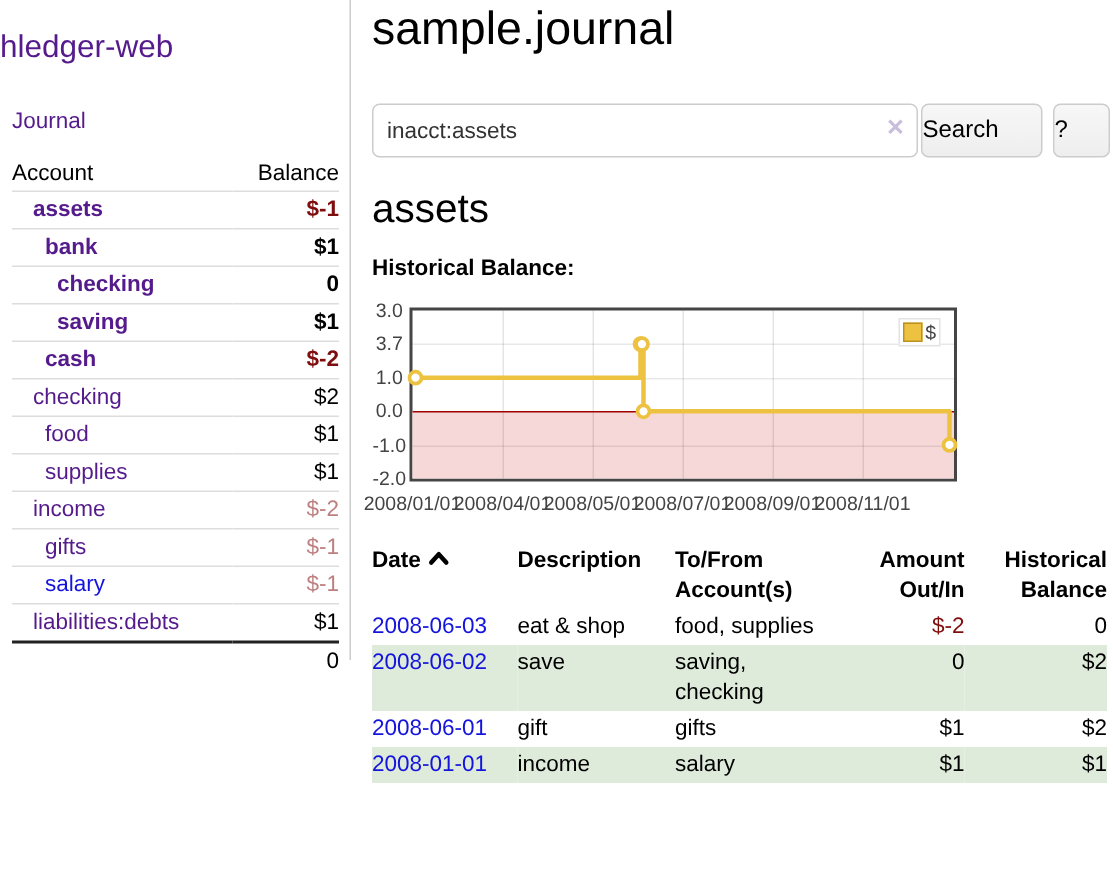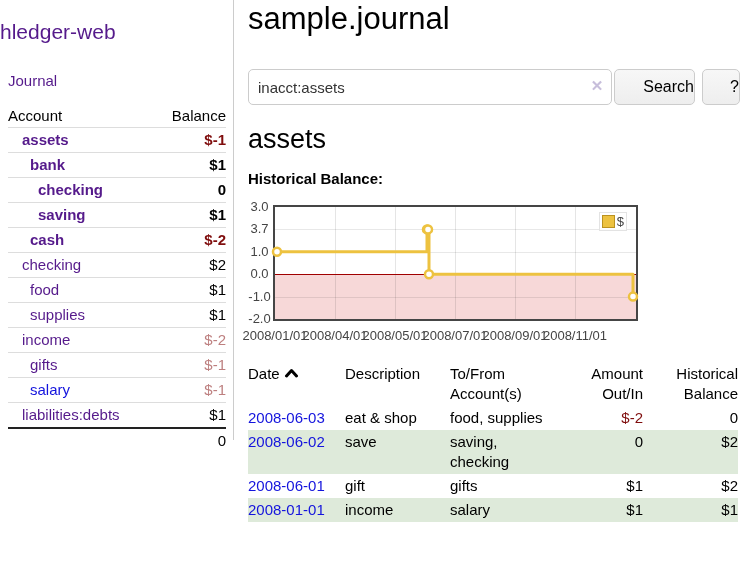--- a/index.html
+++ b/index.html
@@ -43,21 +43,21 @@
     font-family:"Liberation Sans",sans-serif;font-size:15px;color:#333;
     padding:0 28px 0 9px;outline:none;background:#fff;
   }
   #search-clear{
     position:absolute;left:340px;top:8px;width:18px;height:18px;line-height:18px;
     color:#c7bedb;font-weight:bold;font-size:15px;text-align:center;cursor:pointer;
   }
   .btn{
     position:absolute;top:0;height:36px;border:1px solid var(--border_gray);border-radius:5px;
     background:linear-gradient(#f7f7f7,var(--button_bg));
-    font-family:"Liberation Sans",sans-serif;font-size:16px;color:#000;cursor:pointer;text-align:right;
+    font-family:"Liberation Sans",sans-serif;font-size:16px;color:#000;cursor:pointer;text-align:left;
   }
   #search-button{left:366px;width:81px;}
   #help-button{left:454px;width:38px;}
   #account-heading{position:absolute;left:0;top:123px;font-size:27px;line-height:32px;font-weight:400;}
   #chart-label{position:absolute;left:0;top:170px;font-size:15px;font-weight:bold;}
 
   
   #chart-area{position:absolute;left:0;top:204px;width:494px;height:155px;}
   #plot{
     position:absolute;left:25px;top:1px;width:365px;height:116px;
@@ -73,21 +73,21 @@
     position:absolute;right:9px;top:5px;display:flex;align-items:center;gap:2px;
     background:rgba(255,255,255,0.85);border:1px solid #e3e3e3;padding:1px 2px;
   }
   #legend-swatch{width:13px;height:13px;background:var(--chart_line);border:1px solid #bb9220;}
   #legend-label{font-size:13px;color:#444;}
   .ytick{position:absolute;left:0;width:23px;text-align:center;font-size:13px;color:#444;line-height:14px;}
   .xtick{position:absolute;top:124px;width:72px;text-align:center;font-size:13px;color:#444;white-space:nowrap;}
 
   
   #register{position:absolute;left:0;top:362px;width:490px;border-collapse:collapse;font-size:15px;}
-  #register th{font-weight:normal;text-align:left;vertical-align:top;padding:2px 0;line-height:20px;}
+  #register th{font-weight:bold;text-align:left;vertical-align:top;padding:2px 0;line-height:20px;}
   #register th.r,#register td.r{text-align:right;}
   #register td{vertical-align:top;padding:2px 0;line-height:20px;}
   #register tr.green{background:var(--row_green);}
   #register .wrapcell{display:inline-block;max-width:100px;}
   #register td.neg{color:var(--neg_strong);}
   #sort-icon{display:inline-block;vertical-align:1px;margin-left:4px;}
   .col-date{width:97px;} .col-desc{width:105px;} .col-tofrom{width:128px;}
   .col-amt{width:65px;} .col-bal{width:95px;}
 </style>
 </head>

